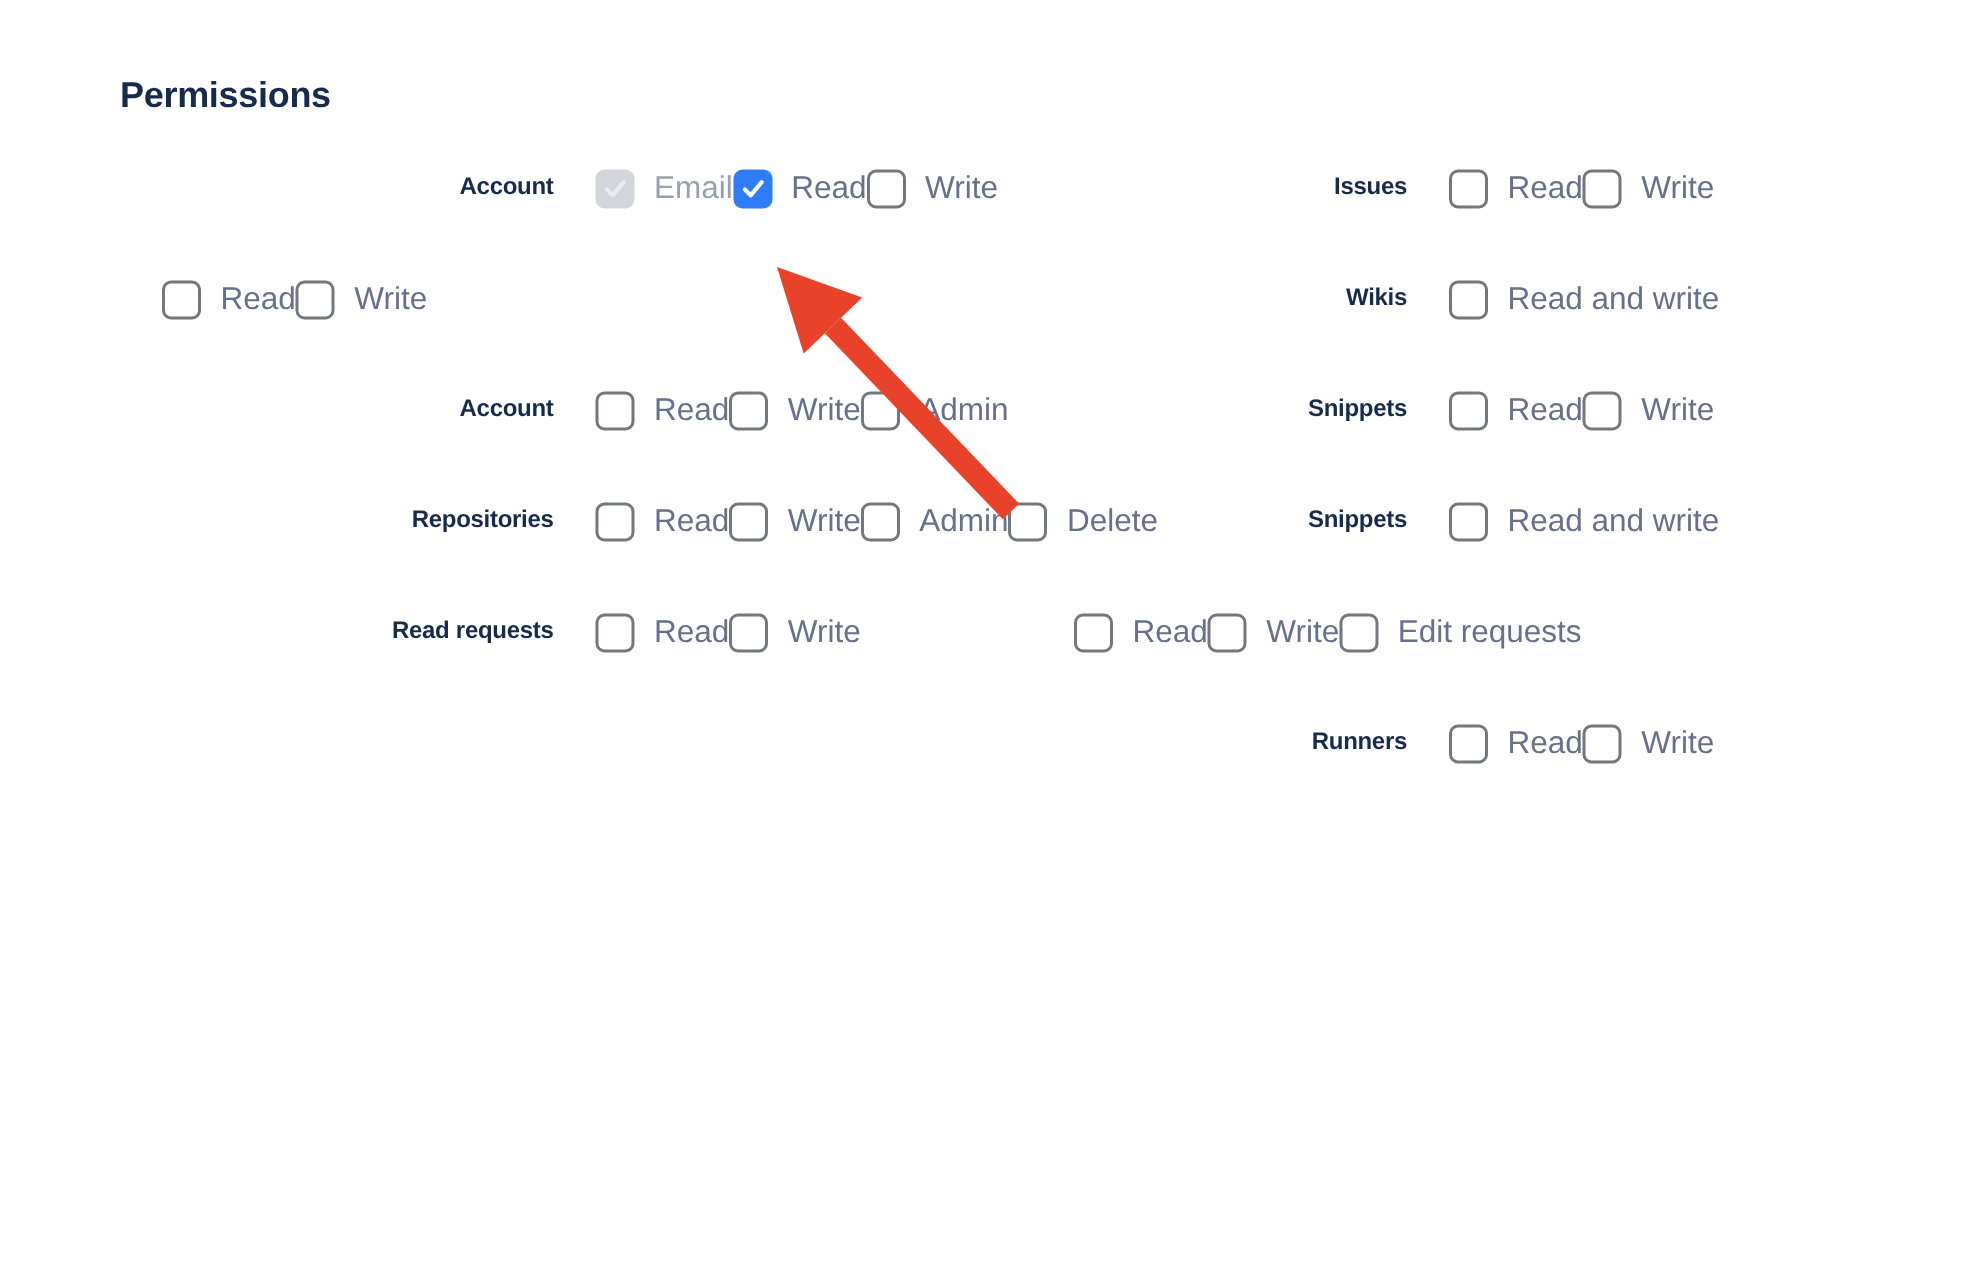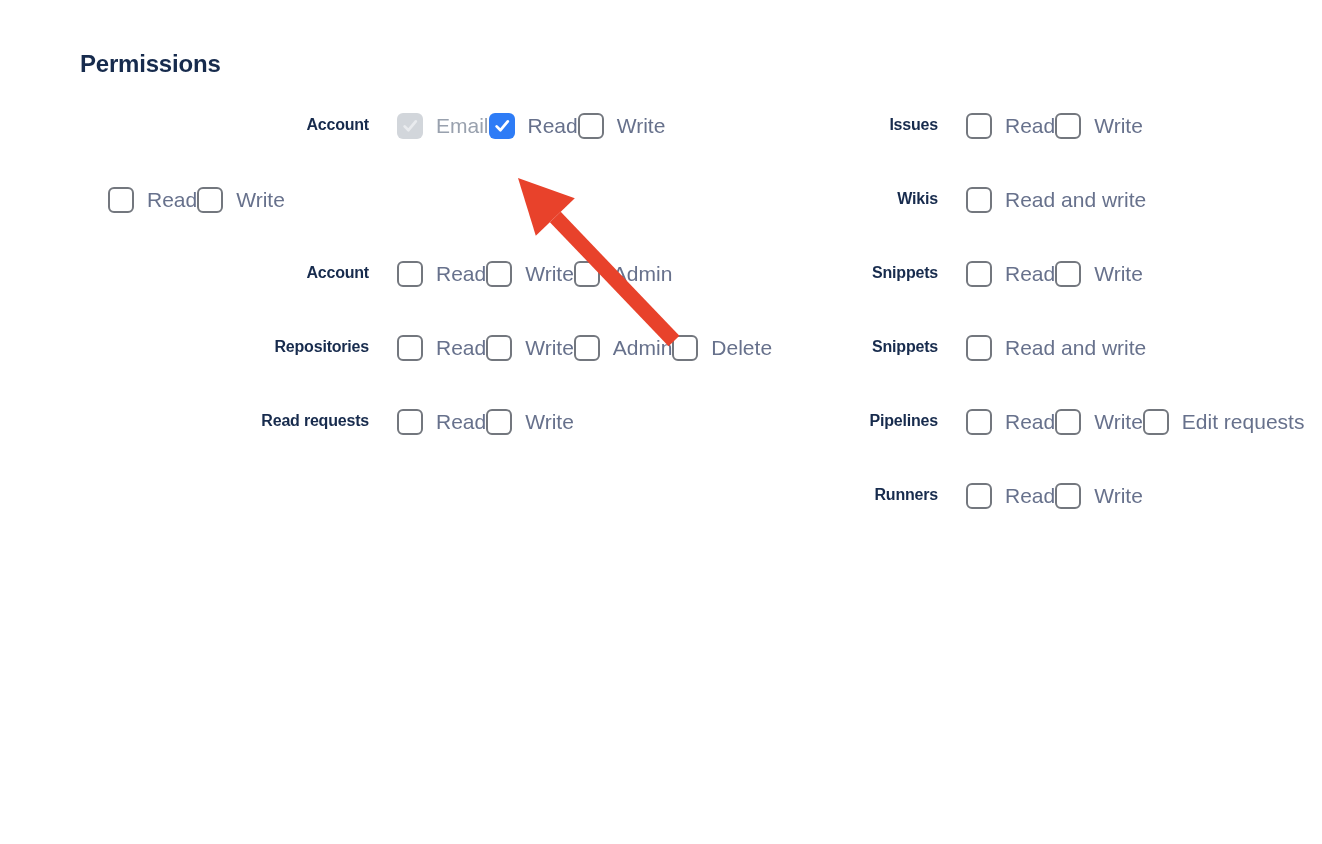--- a/index.html
+++ b/index.html
@@ -200,21 +200,20 @@
         <div class="perm-group" data-name="permission-group-webhooks">
           <div class="group-label" data-name="permission-group-title">Snippets</div>
           <div class="options" data-name="permission-options">
             <label class="opt-row" data-name="option-webhooks-read-and-write">
               <span class="checkbox" data-name="checkbox-webhooks-read-and-write" role="checkbox" aria-checked="false"></span>
               <span class="opt-label" data-name="option-label">Read and write</span>
             </label>
           </div>
         </div>
         <div class="perm-group" data-name="permission-group-pipelines">
-          <div class="group-label" data-name="permission-group-title">Pipelines</div>
           <div class="options" data-name="permission-options">
             <label class="opt-row" data-name="option-pipelines-read">
               <span class="checkbox" data-name="checkbox-pipelines-read" role="checkbox" aria-checked="false"></span>
               <span class="opt-label" data-name="option-label">Read</span>
             </label>
             <label class="opt-row" data-name="option-pipelines-write">
               <span class="checkbox" data-name="checkbox-pipelines-write" role="checkbox" aria-checked="false"></span>
               <span class="opt-label" data-name="option-label">Write</span>
             </label>
             <label class="opt-row" data-name="option-pipelines-edit-variables">

